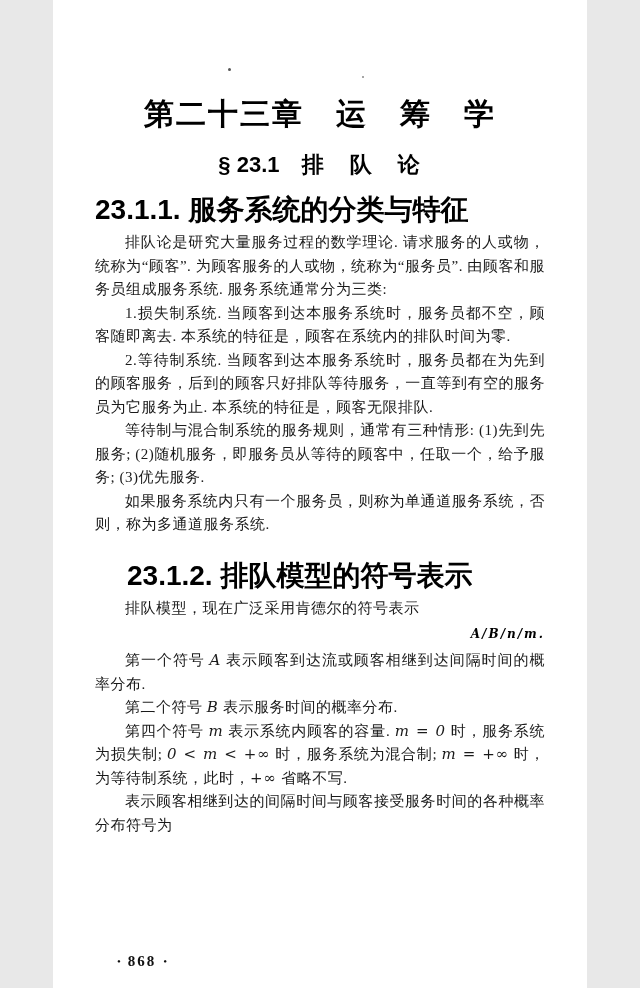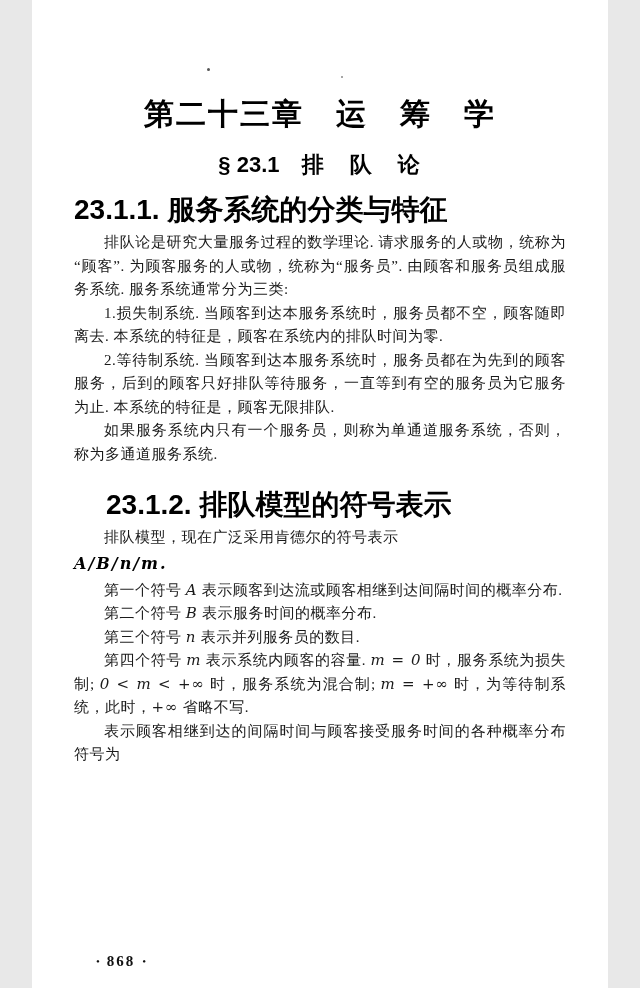--- a/index.html
+++ b/index.html
@@ -2,21 +2,21 @@
 <html lang="zh"><head>
 <meta charset="utf-8">
 <style>
   html, body {
     margin: 0;
     padding: 0;
     background: #e8e8e8;
   }
   .page {
     position: relative;
-    width: 576px;
+    width: 534px;
     height: 988px;
     margin: 0 auto;
     background: #ffffff;
     color: #1a1a1a;
     font-family: "Liberation Serif", "DejaVu Serif", serif;
     overflow: hidden;
     box-sizing: border-box;
     padding: 97px 42px 0 42px;
   }
   .speck {
@@ -65,26 +65,26 @@
   .body-para {
     margin: 0;
     font-size: 15px;
     line-height: 23.5px;
     text-align: justify;
     text-indent: 2em;
     letter-spacing: 0.5px;
   }
   .formula {
     margin: 2px 0 3px 0;
-    text-align: left;
+    text-align: right;
     text-indent: 0;
     font-family: "DejaVu Serif", serif;
     font-style: italic;
     font-weight: bold;
-    font-size: 16px;
+    font-size: 12px;
     line-height: 24px;
     letter-spacing: 2px;
     color: #000;
   }
   .math {
     font-family: "DejaVu Serif", serif;
     font-style: italic;
     letter-spacing: 1px;
     white-space: nowrap;
   }
@@ -119,31 +119,31 @@
   <h2 class="section-title">
     <span>§ 23.1</span>
     <span class="section-name">排　队　论</span>
   </h2>
 
   <h3 class="sub-heading">23.1.1. 服务系统的分类与特征</h3>
 
   <p class="body-para">排队论是研究大量服务过程的数学理论. 请求服务的人或物，统称为“顾客”. 为顾客服务的人或物，统称为“服务员”. 由顾客和服务员组成服务系统. 服务系统通常分为三类:</p>
   <p class="body-para">1.损失制系统. 当顾客到达本服务系统时，服务员都不空，顾客随即离去. 本系统的特征是，顾客在系统内的排队时间为零.</p>
   <p class="body-para">2.等待制系统. 当顾客到达本服务系统时，服务员都在为先到的顾客服务，后到的顾客只好排队等待服务，一直等到有空的服务员为它服务为止. 本系统的特征是，顾客无限排队.</p>
+  <p class="body-para">等待制与混合制系统的服务规则，通常有三种情形: (1)先到先服务; (2)随机服务，即服务员从等待的顾客中，任取一个，给予服务; (3)优先服务.</p>
   <p class="body-para">如果服务系统内只有一个服务员，则称为单通道服务系统，否则，称为多通道服务系统.</p>
 
   <h3 class="sub-heading second">23.1.2. 排队模型的符号表示</h3>
 
   <p class="body-para">排队模型，现在广泛采用肯德尔的符号表示</p>
 
   <div class="formula">A/B/n/m.</div>
 
   <p class="body-para"><span>第一个符号 </span><span class="math">A</span><span> 表示顾客到达流或顾客相继到达间隔时间的概率分布.</span></p>
   <p class="body-para"><span>第二个符号 </span><span class="math">B</span><span> 表示服务时间的概率分布.</span></p>
-  <p class="body-para"><span>第三个符号 </span><span class="math">n</span><span> 表示并列服务员的数目.</span></p>
   <p class="body-para"><span>第四个符号 </span><span class="math">m</span><span> 表示系统内顾客的容量. </span><span class="math">m = 0</span><span> 时，服务系统为损失制; </span><span class="math">0 &lt; m &lt; +∞</span><span> 时，服务系统为混合制; </span><span class="math">m = +∞</span><span> 时，为等待制系统，此时，</span><span class="math">+∞</span><span> 省略不写.</span></p>
 
   <p class="body-para">表示顾客相继到达的间隔时间与顾客接受服务时间的各种概率分布符号为</p>
 
   <div class="footer">
     <span class="bullet">•</span><span class="page-num">868</span><span class="bullet">•</span>
   </div>
 
 </div>
 

